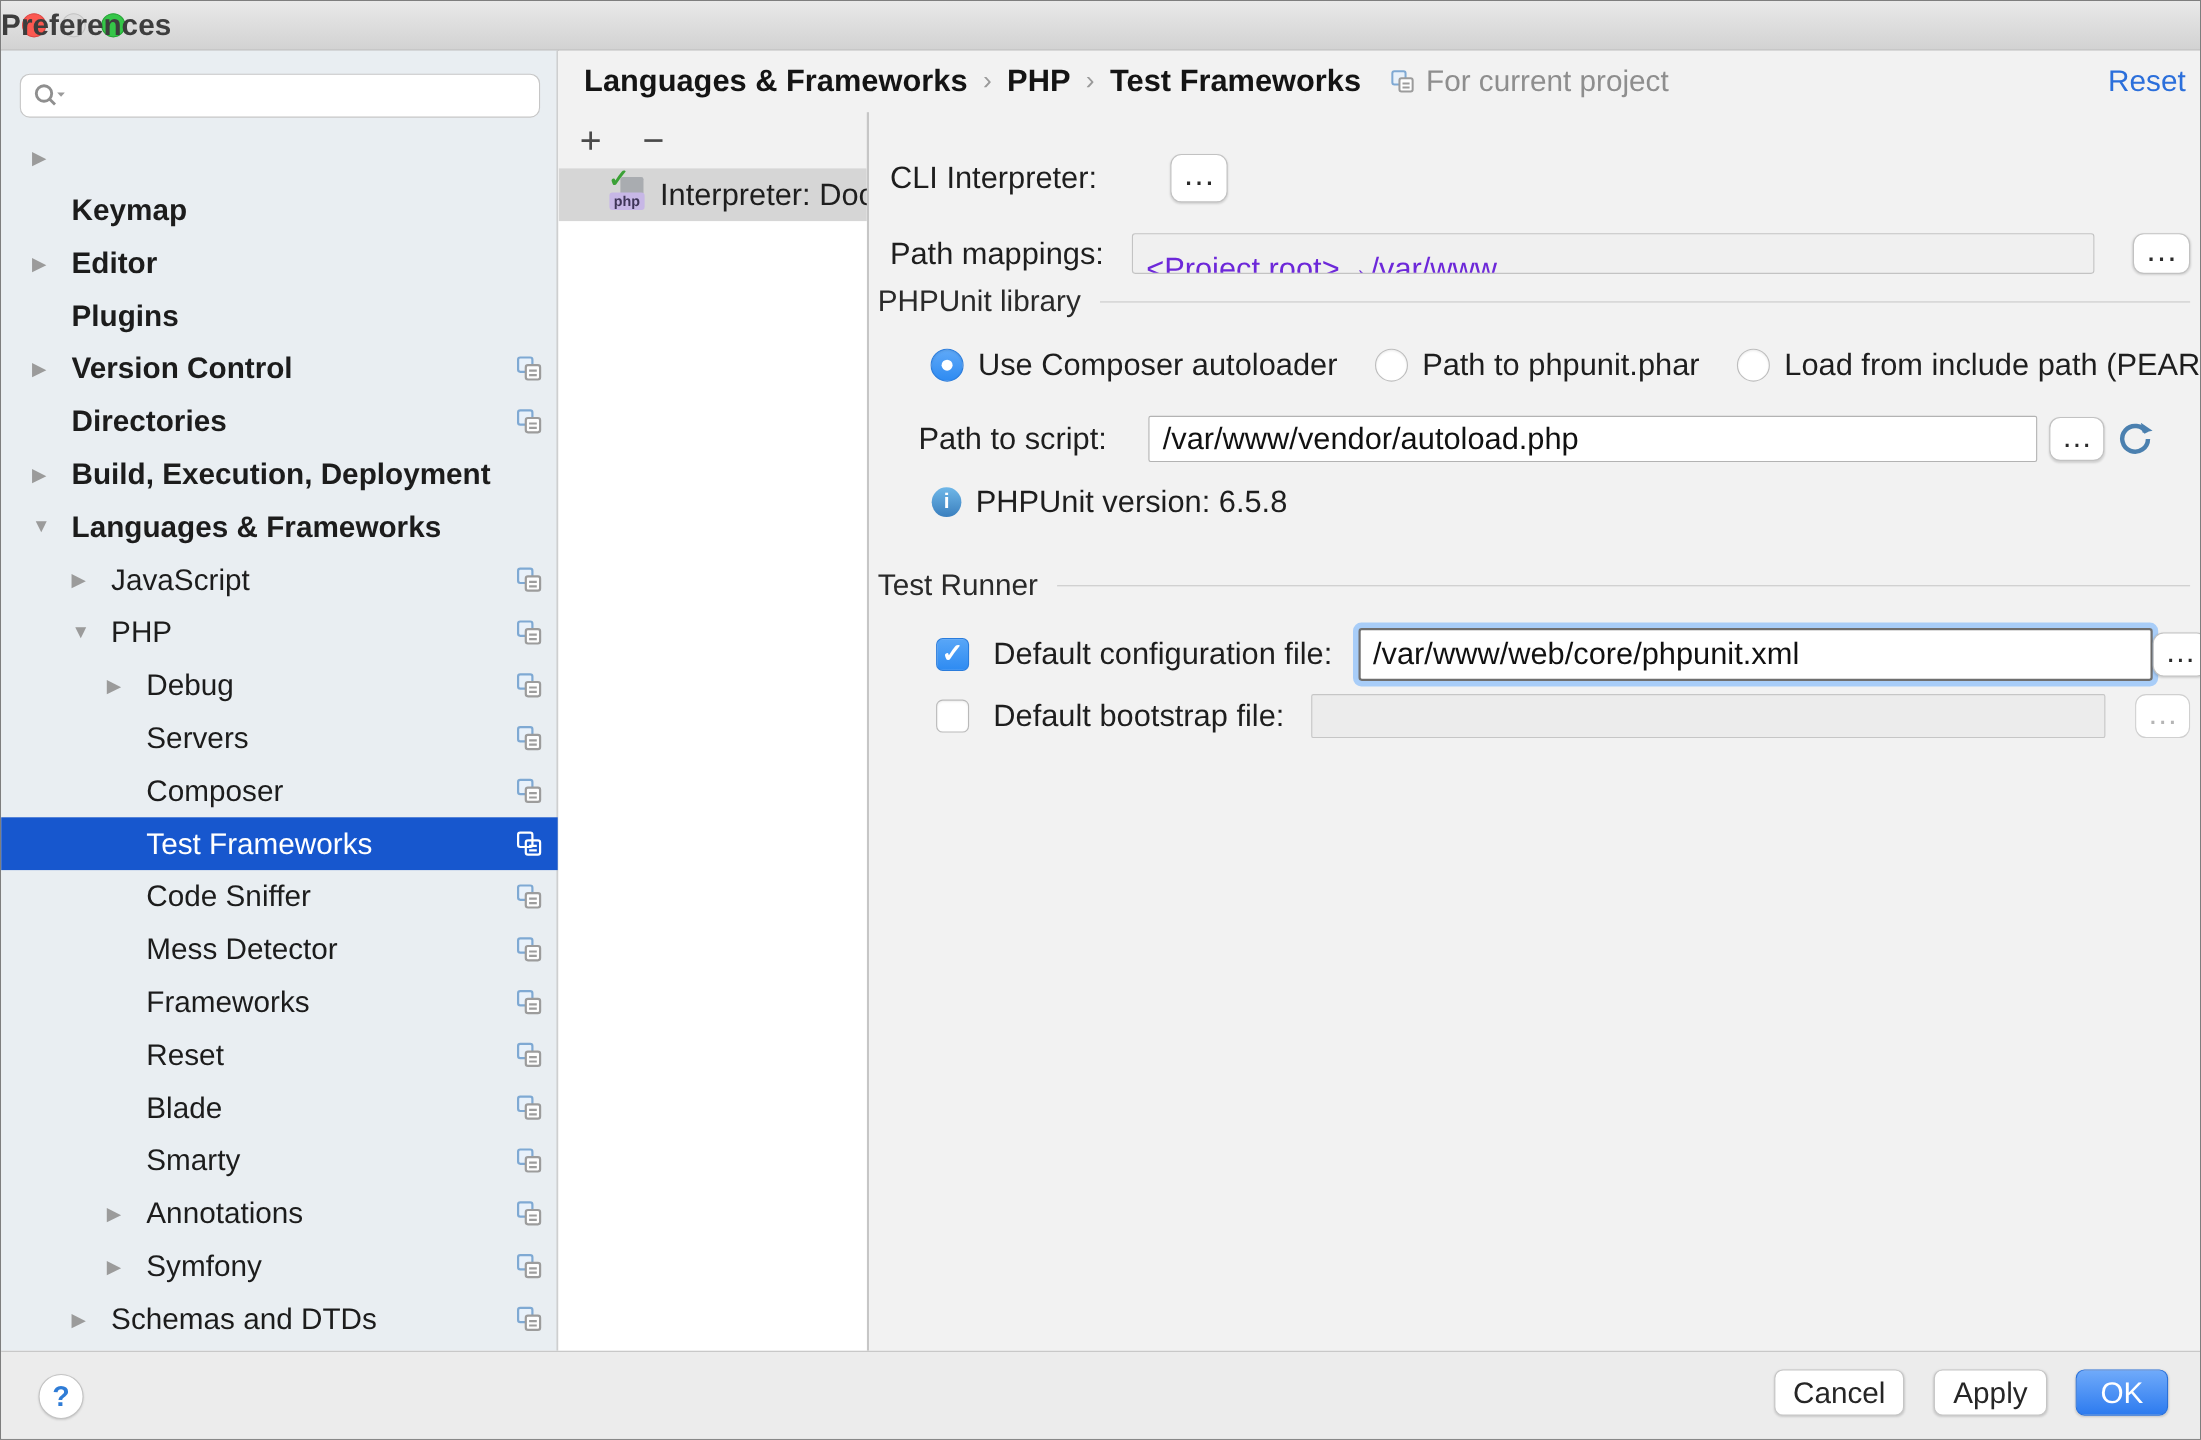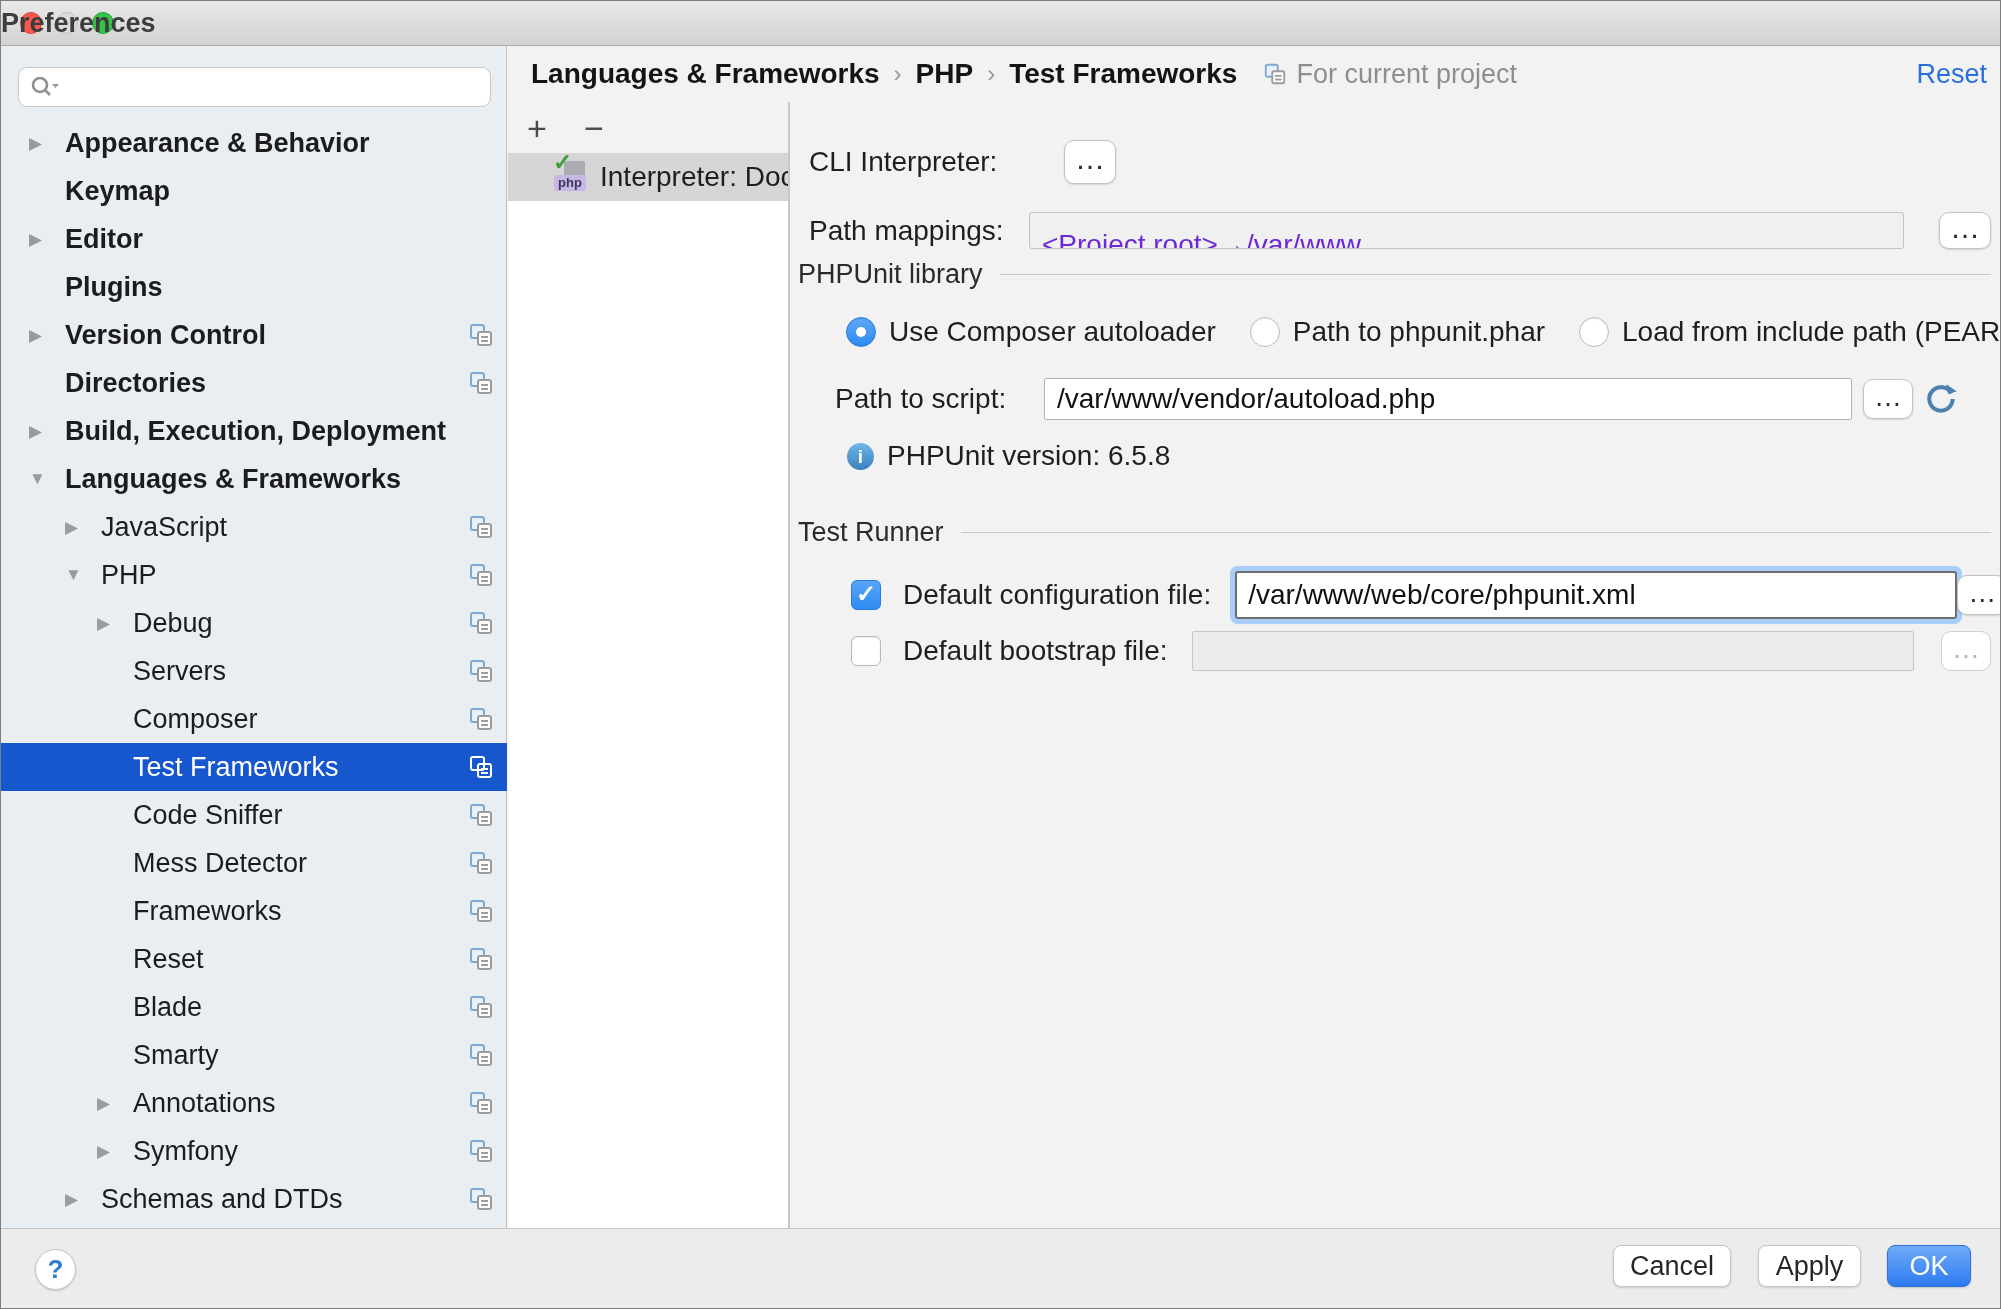--- a/index.html
+++ b/index.html
@@ -152,21 +152,20 @@
           <circle cx="11" cy="11" r="7" fill="none" stroke="#8f8f8f" stroke-width="2.6"></circle>
           <line x1="16" y1="16" x2="21" y2="21" stroke="#8f8f8f" stroke-width="2.6"></line>
           <path d="M23 10 l7 0 l-3.5 4 z" fill="#9b9b9b"></path>
         </svg>
       </span>
       <input type="text" placeholder="" style="">
     </div>
     <div class="tree" id="tree">
         <div class="tree-row lvl0 bold">
           <span class="arrowbox">▶</span>
-          <span class="tree-label">Appearance &amp; Behavior</span>
         </div>
         <div class="tree-row lvl0 bold">
           <span class="arrowbox"></span>
           <span class="tree-label">Keymap</span>
         </div>
         <div class="tree-row lvl0 bold">
           <span class="arrowbox">▶</span>
           <span class="tree-label">Editor</span>
         </div>
         <div class="tree-row lvl0 bold">

